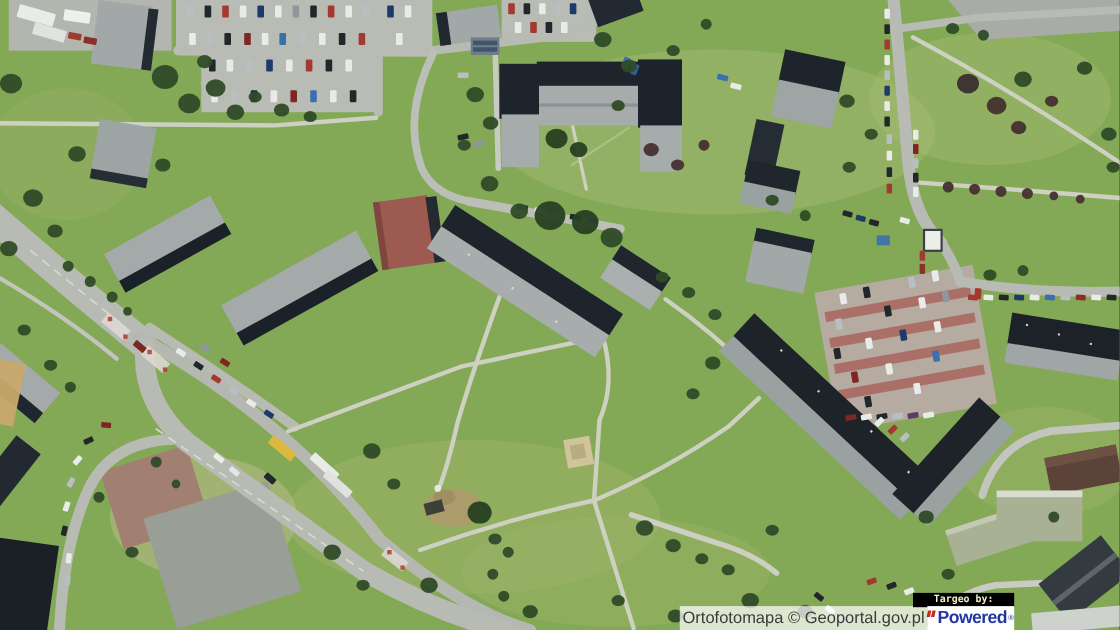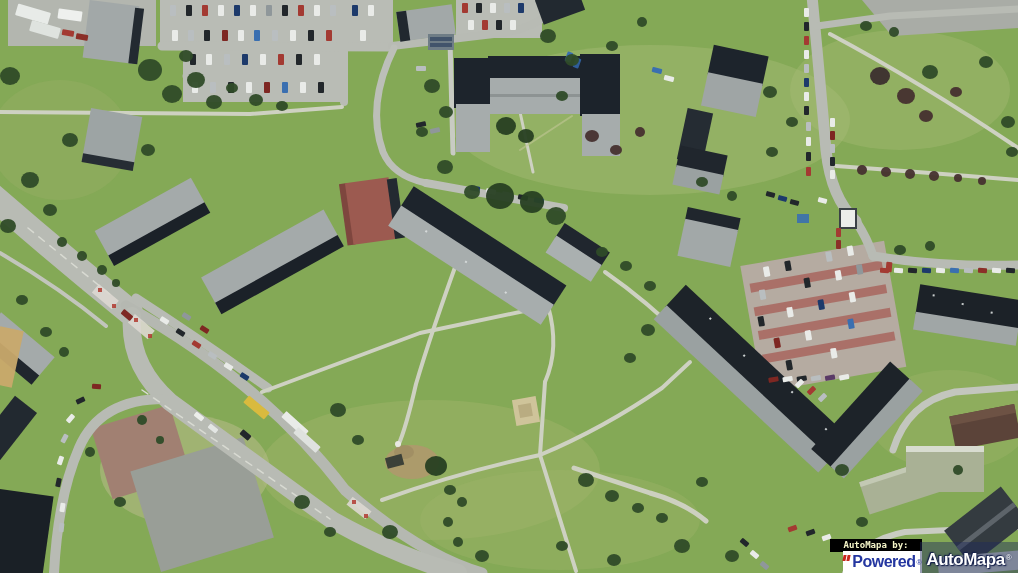--- a/index.html
+++ b/index.html
@@ -409,29 +409,26 @@
       <ellipse cx="792" cy="122" rx="6" ry="5" fill="#2f4b28" opacity="0.95"></ellipse>
       <ellipse cx="772" cy="152" rx="6" ry="5" fill="#2f4b28" opacity="0.95"></ellipse>
       <ellipse cx="702" cy="182" rx="6" ry="5" fill="#2f4b28" opacity="0.95"></ellipse>
       <ellipse cx="732" cy="196" rx="5" ry="5" fill="#2f4b28" opacity="0.95"></ellipse>
       <ellipse cx="648" cy="330" rx="7" ry="6" fill="#2f4b28" opacity="0.95"></ellipse>
       <ellipse cx="630" cy="358" rx="6" ry="5" fill="#2f4b28" opacity="0.95"></ellipse>
       <ellipse cx="900" cy="250" rx="6" ry="5" fill="#2f4b28" opacity="0.95"></ellipse>
       <ellipse cx="930" cy="246" rx="5" ry="5" fill="#2f4b28" opacity="0.95"></ellipse>
     </svg>
 
-
-  <div class="powered-by">AutoMapa by:</div>
+  <div class="attribution">Ortofotomapa © Geoportal.gov.pl</div>
+
+  <div class="powered-by">Targeo by:</div>
 
   <div class="targeo">
     <span class="tq">
         <i></i>
         <i></i>
       </span>
     <span class="brand">Powered</span>
     <sup>®</sup>
   </div>
 
-  <div class="automapa">
-    <span class="brand">AutoMapa</span>
-    <sup>®</sup>
-  </div>
 </div>
 
 </body></html>

